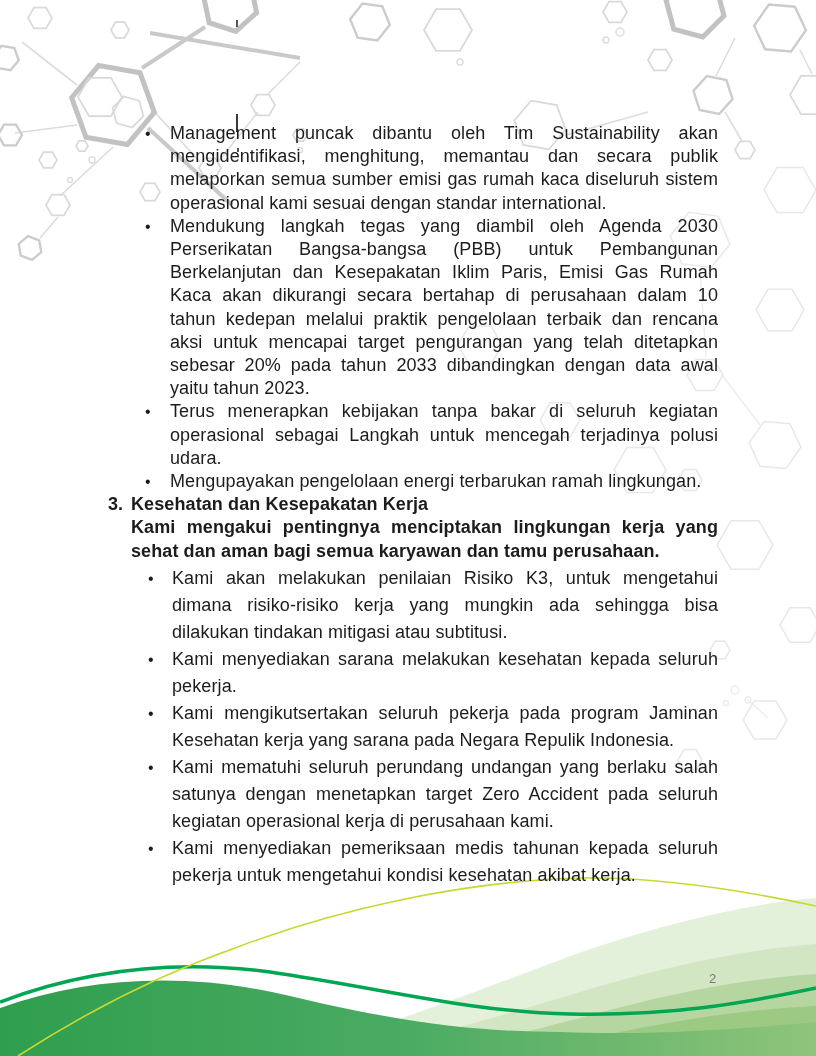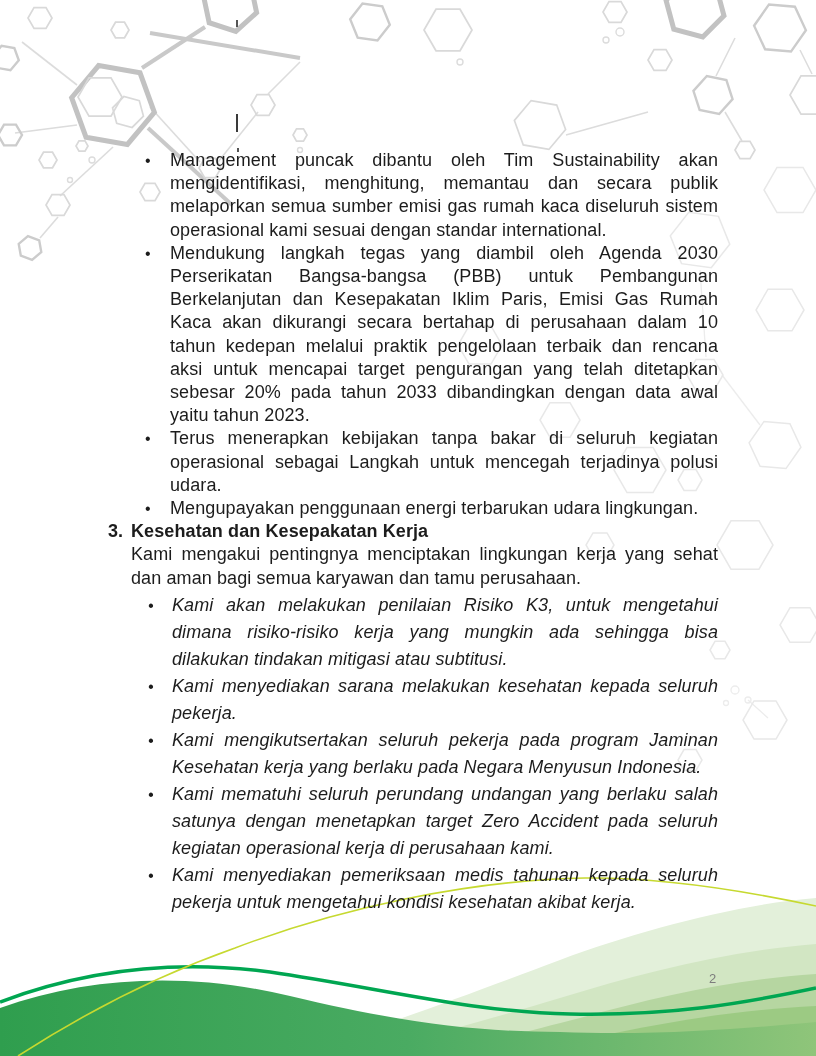--- a/index.html
+++ b/index.html
@@ -16,21 +16,21 @@
     position:absolute; left:0; top:0; width:816px; height:1056px;
     z-index:0;
   }
 
   .waves {
     position:absolute; left:0; bottom:0; width:816px; height:200px;
     z-index:1;
   }
 
   .content {
-    position:absolute; left:108px; top:149px; width:610px;
+    position:absolute; left:108px; top:122px; width:610px;
     z-index:2;
     color:#1c1c1c;
     font-size:18px;
     letter-spacing:0.1px;
   }
 
   ul.blist { list-style:none; margin:0; padding:0; }
 
   ul.blist-1 > li {
     position:relative;
@@ -51,23 +51,24 @@
     line-height:23.2px;
   }
   .section-heading .sec-num {
     position:absolute; left:0; top:0;
   }
 
   .intro {
     margin:0; padding-left:23px;
     line-height:23.2px;
     text-align:justify;
-  }
-
-  ul.blist-2 { margin-top:2px;font-style:italic; }
+    font-weight:bold;
+  }
+
+  ul.blist-2 { margin-top:2px; }
   ul.blist-2 > li {
     position:relative;
     padding-left:64px;
     line-height:27px;
     text-align:justify;
   }
   ul.blist-2 > li::before {
     content:"•";
     position:absolute; left:40px; top:0;
     font-size:16px; line-height:27px;
@@ -210,34 +211,34 @@
   <div class="cursor-artifact cursor-dot1"></div>
   <div class="cursor-artifact cursor-bar"></div>
   <div class="cursor-artifact cursor-dot2"></div>
 
   <div class="content">
 
     <ul class="blist blist-1">
       <li>Management puncak dibantu oleh Tim Sustainability akan mengidentifikasi, menghitung, memantau dan secara publik melaporkan semua sumber emisi gas rumah kaca diseluruh sistem operasional kami sesuai dengan standar international.</li>
       <li>Mendukung langkah tegas yang diambil oleh Agenda 2030 Perserikatan Bangsa-bangsa (PBB) untuk Pembangunan Berkelanjutan dan Kesepakatan Iklim Paris, Emisi Gas Rumah Kaca akan dikurangi secara bertahap di perusahaan dalam 10 tahun kedepan melalui praktik pengelolaan terbaik dan rencana aksi untuk mencapai target pengurangan yang telah ditetapkan sebesar 20% pada tahun 2033 dibandingkan dengan data awal yaitu tahun 2023.</li>
       <li>Terus menerapkan kebijakan tanpa bakar di seluruh kegiatan operasional sebagai Langkah untuk mencegah terjadinya polusi udara.</li>
-      <li>Mengupayakan penggunaan energi terbarukan udara lingkungan.</li>
+      <li>Mengupayakan pengelolaan energi terbarukan ramah lingkungan.</li>
     </ul>
 
     <h3 class="section-heading">
       <span class="sec-num">3.</span>
       <span>Kesehatan dan Kesepakatan Kerja</span>
     </h3>
 
     <p class="intro">Kami mengakui pentingnya menciptakan lingkungan kerja yang sehat dan aman bagi semua karyawan dan tamu perusahaan.</p>
 
     <ul class="blist blist-2">
       <li>Kami akan melakukan penilaian Risiko K3, untuk mengetahui dimana risiko-risiko kerja yang mungkin ada sehingga bisa dilakukan tindakan mitigasi atau subtitusi.</li>
       <li>Kami menyediakan sarana melakukan kesehatan kepada seluruh pekerja.</li>
-      <li>Kami mengikutsertakan seluruh pekerja pada program Jaminan Kesehatan kerja yang berlaku pada Negara Menyusun Indonesia.</li>
+      <li>Kami mengikutsertakan seluruh pekerja pada program Jaminan Kesehatan kerja yang sarana pada Negara Repulik Indonesia.</li>
       <li>Kami mematuhi seluruh perundang undangan yang berlaku salah satunya dengan menetapkan target Zero Accident pada seluruh kegiatan operasional kerja di perusahaan kami.</li>
       <li>Kami menyediakan pemeriksaan medis tahunan kepada seluruh pekerja untuk mengetahui kondisi kesehatan akibat kerja.</li>
     </ul>
 
   </div>
 
   <div class="page-number">2</div>
 
 </div>
 

